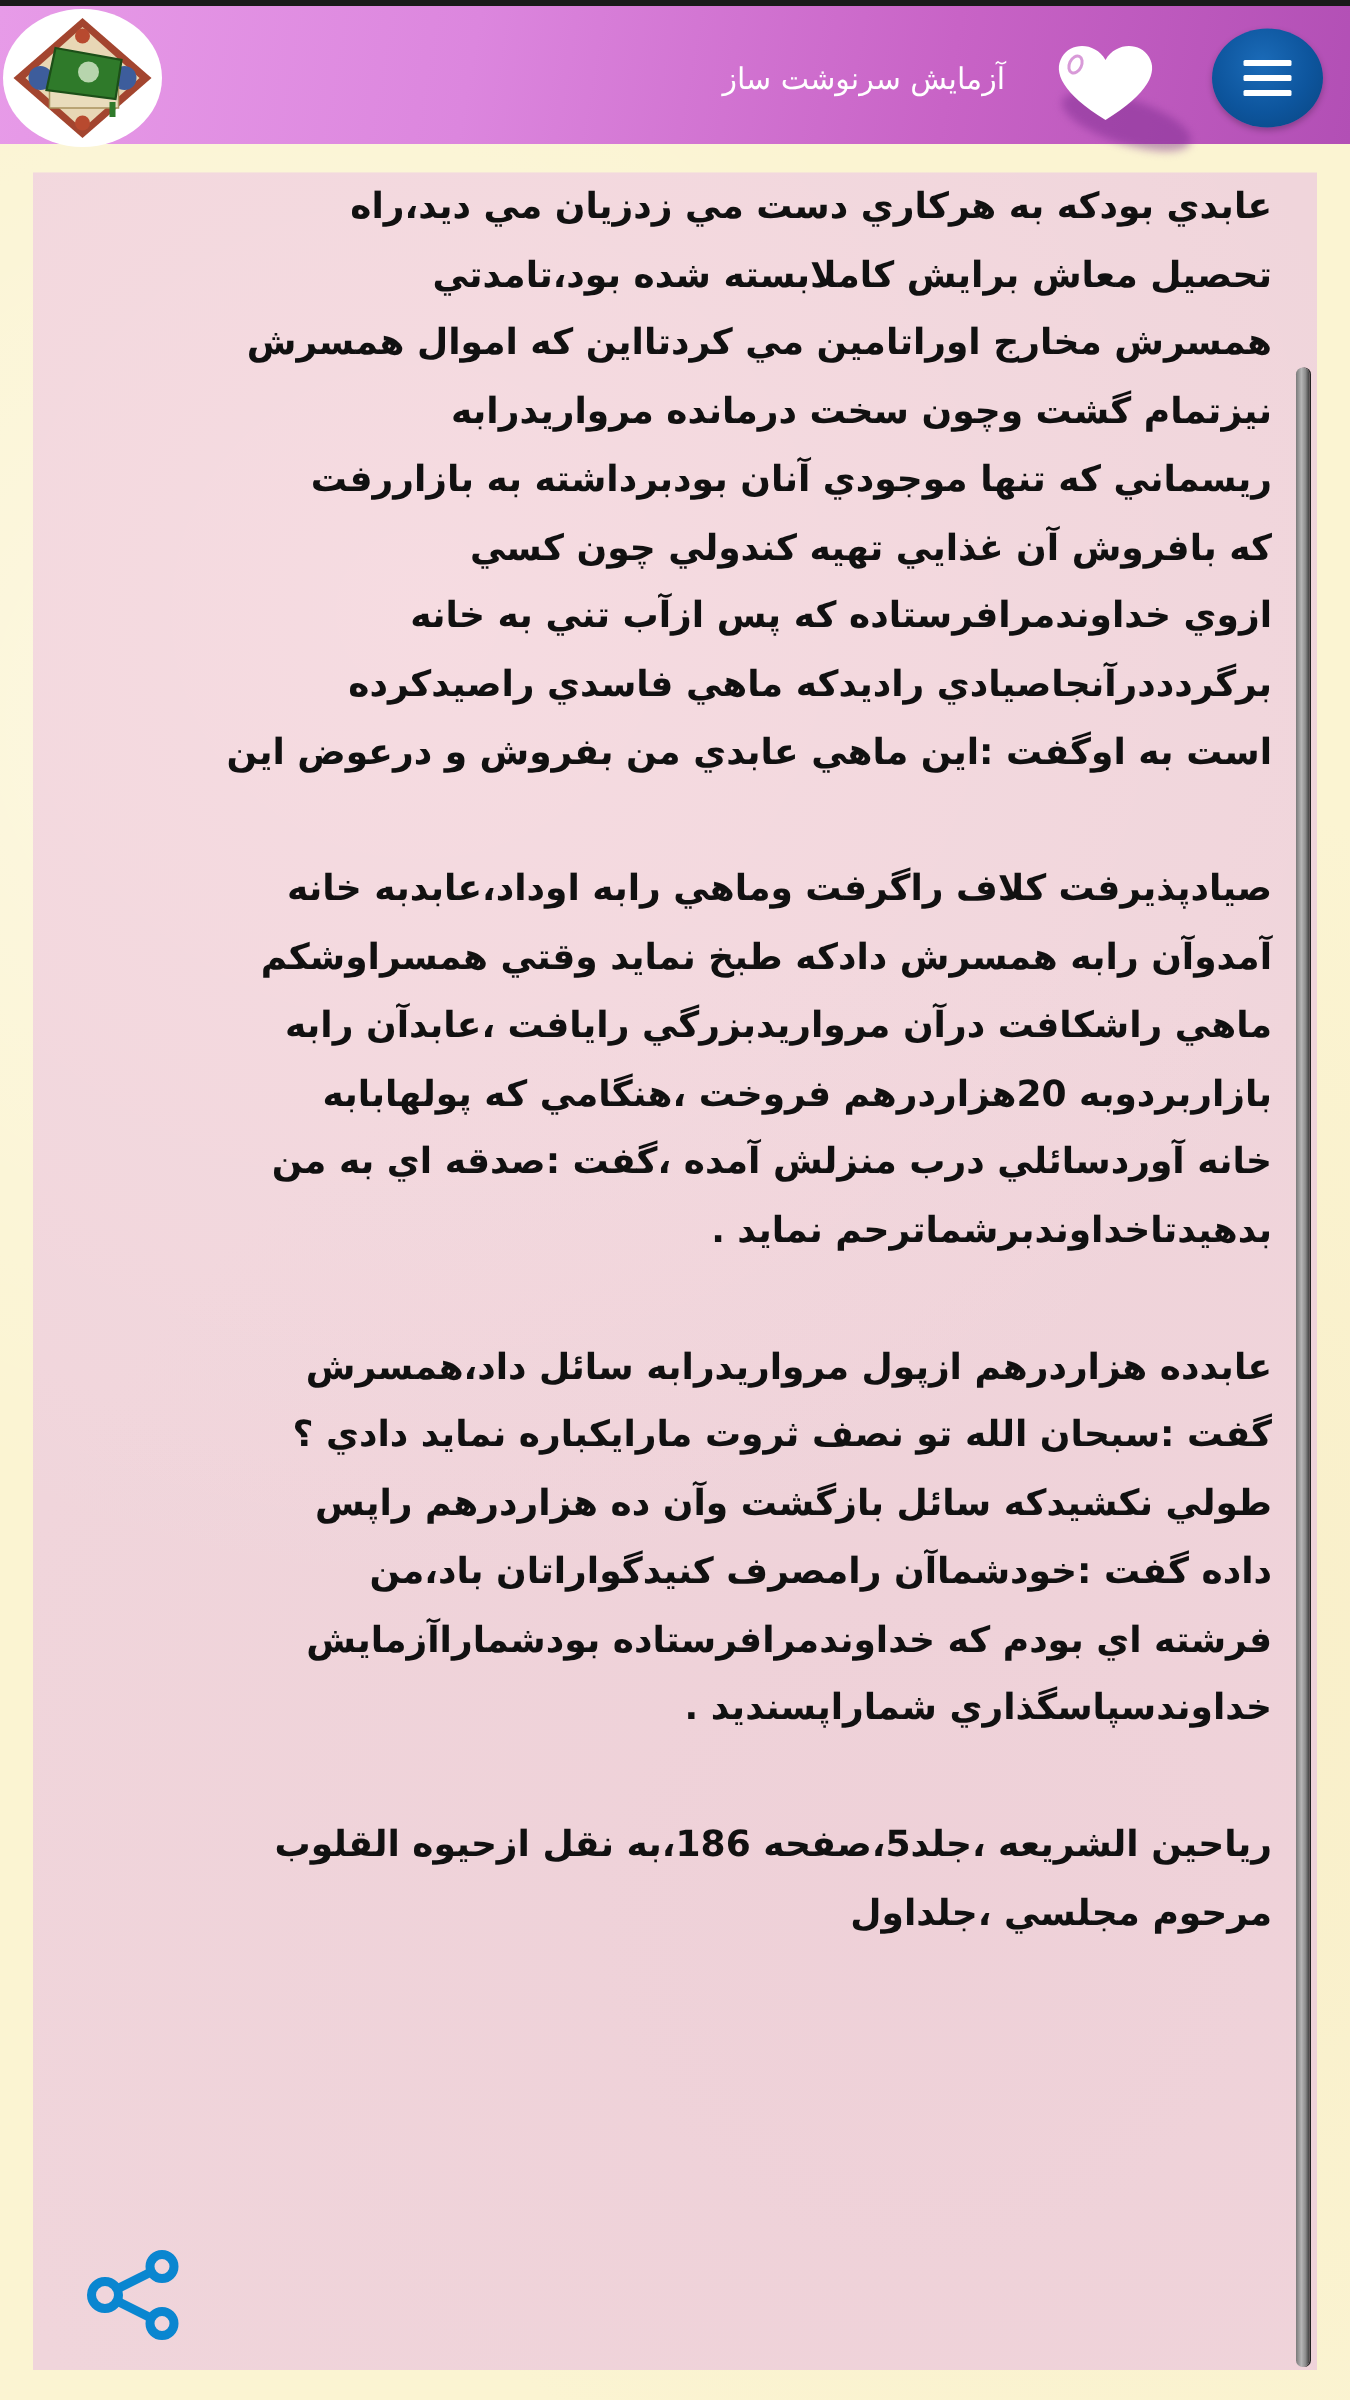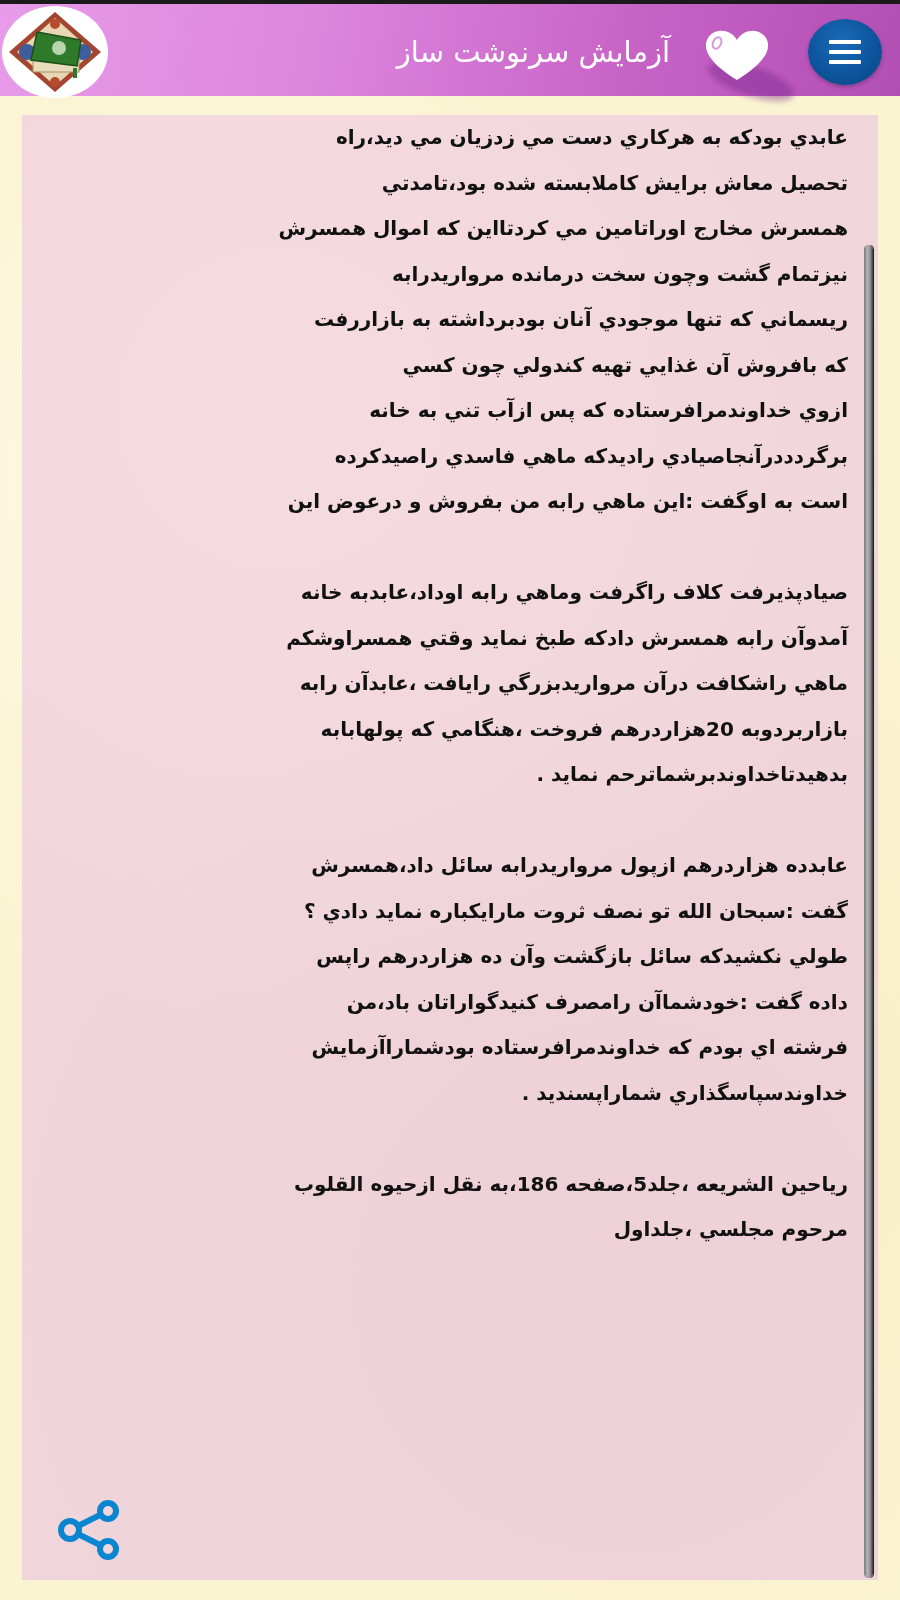--- a/index.html
+++ b/index.html
@@ -37,21 +37,21 @@
     justify-content: center;
   }
   .logo svg { width: 96px; height: 84px; }
   .title {
     position: absolute;
     right: 230px;
     top: 28px;
     height: 40px;
     line-height: 40px;
     color: #ffffff;
-    font-size: 29px;
+    font-size: 20px;
     font-family: "DejaVu Sans", sans-serif;
     direction: rtl;
     white-space: nowrap;
   }
   .heart-btn {
     position: absolute;
     left: 700px; top: 22px;
     width: 74px; height: 56px;
     cursor: pointer;
   }
@@ -98,21 +98,21 @@
   .story {
     position: absolute;
     right: 30px;
     top: 0;
     width: 800px;
     direction: rtl;
     text-align: right;
     color: #111111;
     font-family: "DejaVu Sans", sans-serif;
     font-weight: bold;
-    font-size: 20px;
+    font-size: 24px;
     line-height: 45.5px;
   }
   .story p {
     margin: 0 0 45.5px 0;
     white-space: normal;
   }
   .story .line { display: block; white-space: nowrap; }
   .scrollbar {
     position: absolute;
     left: 864px; top: 245px;
@@ -171,27 +171,28 @@
   <div class="story">
     <p>
       <span class="line">عابدي بودكه به هركاري دست مي زدزيان مي ديد،راه</span>
       <span class="line">تحصيل معاش برايش كاملابسته شده بود،تامدتي</span>
       <span class="line">همسرش مخارج اوراتامين مي كردتااين كه اموال همسرش</span>
       <span class="line">نيزتمام گشت وچون سخت درمانده مرواريدرابه</span>
       <span class="line">ريسماني كه تنها موجودي آنان بودبرداشته به بازاررفت</span>
       <span class="line">كه بافروش آن غذايي تهيه كندولي چون كسي</span>
       <span class="line">ازوي خداوندمرافرستاده كه پس ازآب تني به خانه</span>
       <span class="line">برگردددرآنجاصيادي راديدكه ماهي فاسدي راصيدكرده</span>
-      <span class="line">است به اوگفت :اين ماهي رابه من بفروش و درعوض اين</span>
+      <span class="line">است به اوگفت :اين ماهي عابدي من بفروش و درعوض اين</span>
     </p>
     <p>
       <span class="line">صيادپذيرفت كلاف راگرفت وماهي رابه اوداد،عابدبه خانه</span>
       <span class="line">آمدوآن رابه همسرش دادكه طبخ نمايد وقتي همسراوشكم</span>
       <span class="line">ماهي راشكافت درآن مرواريدبزرگي رايافت ،عابدآن رابه</span>
       <span class="line">بازاربردوبه 20هزاردرهم فروخت ،هنگامي كه پولهابابه</span>
+      <span class="line">خانه آوردسائلي درب منزلش آمده ،گفت :صدقه اي به من</span>
       <span class="line">بدهيدتاخداوندبرشماترحم نمايد .</span>
     </p>
     <p>
       <span class="line">عابدده هزاردرهم ازپول مرواريدرابه سائل داد،همسرش</span>
       <span class="line">گفت :سبحان الله تو نصف ثروت مارايكباره نمايد دادي ؟</span>
       <span class="line">طولي نكشيدكه سائل بازگشت وآن ده هزاردرهم راپس</span>
       <span class="line">داده گفت :خودشماآن رامصرف كنيدگواراتان باد،من</span>
       <span class="line">فرشته اي بودم كه خداوندمرافرستاده بودشماراآزمايش</span>
       <span class="line">خداوندسپاسگذاري شماراپسنديد .</span>
     </p>

